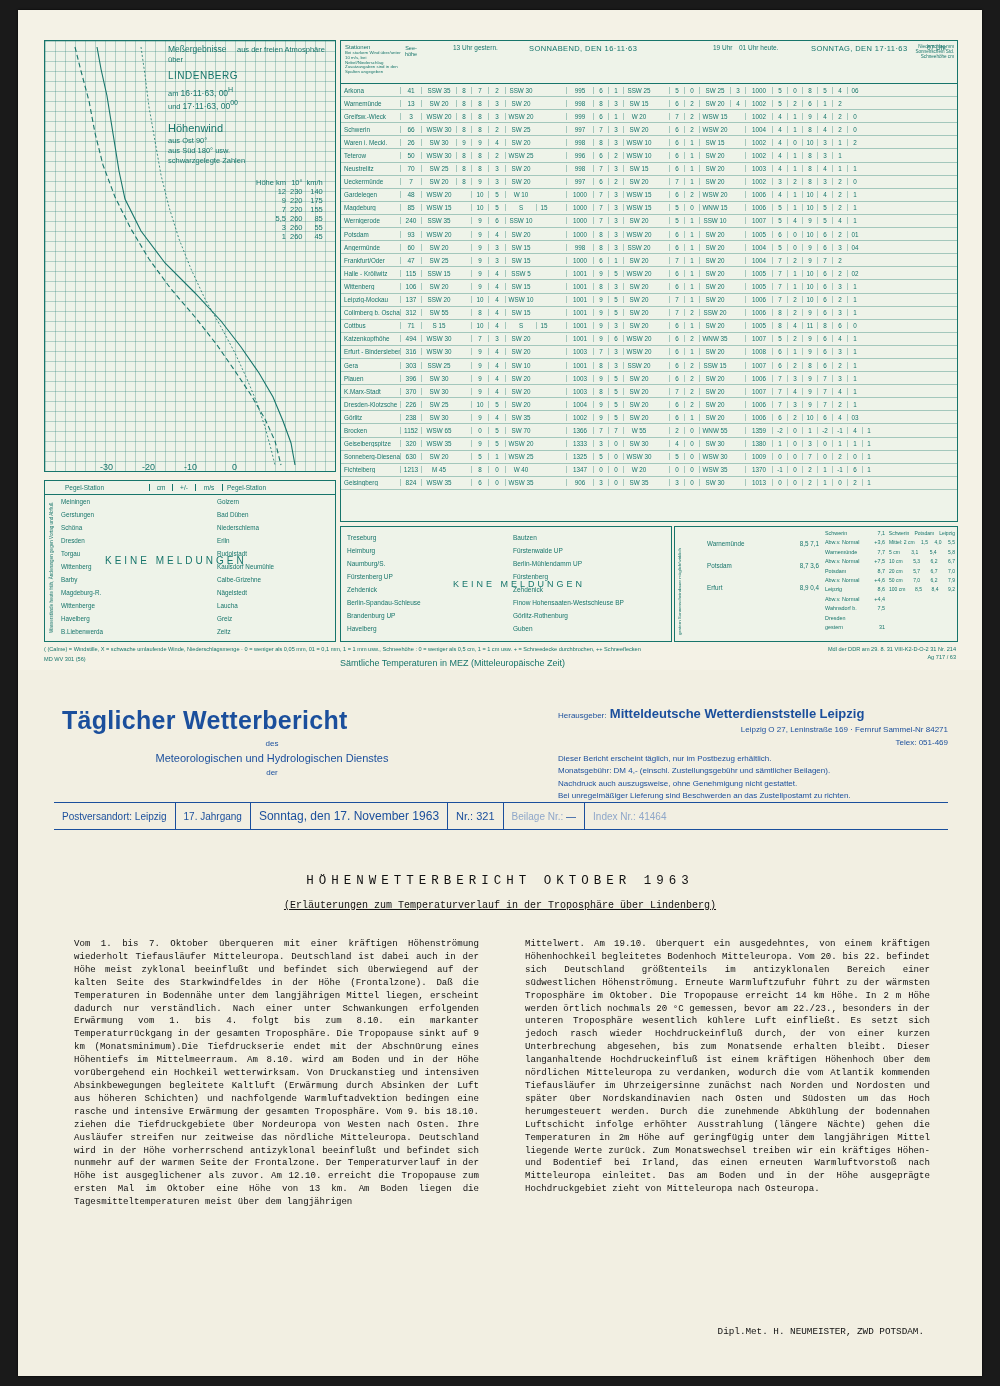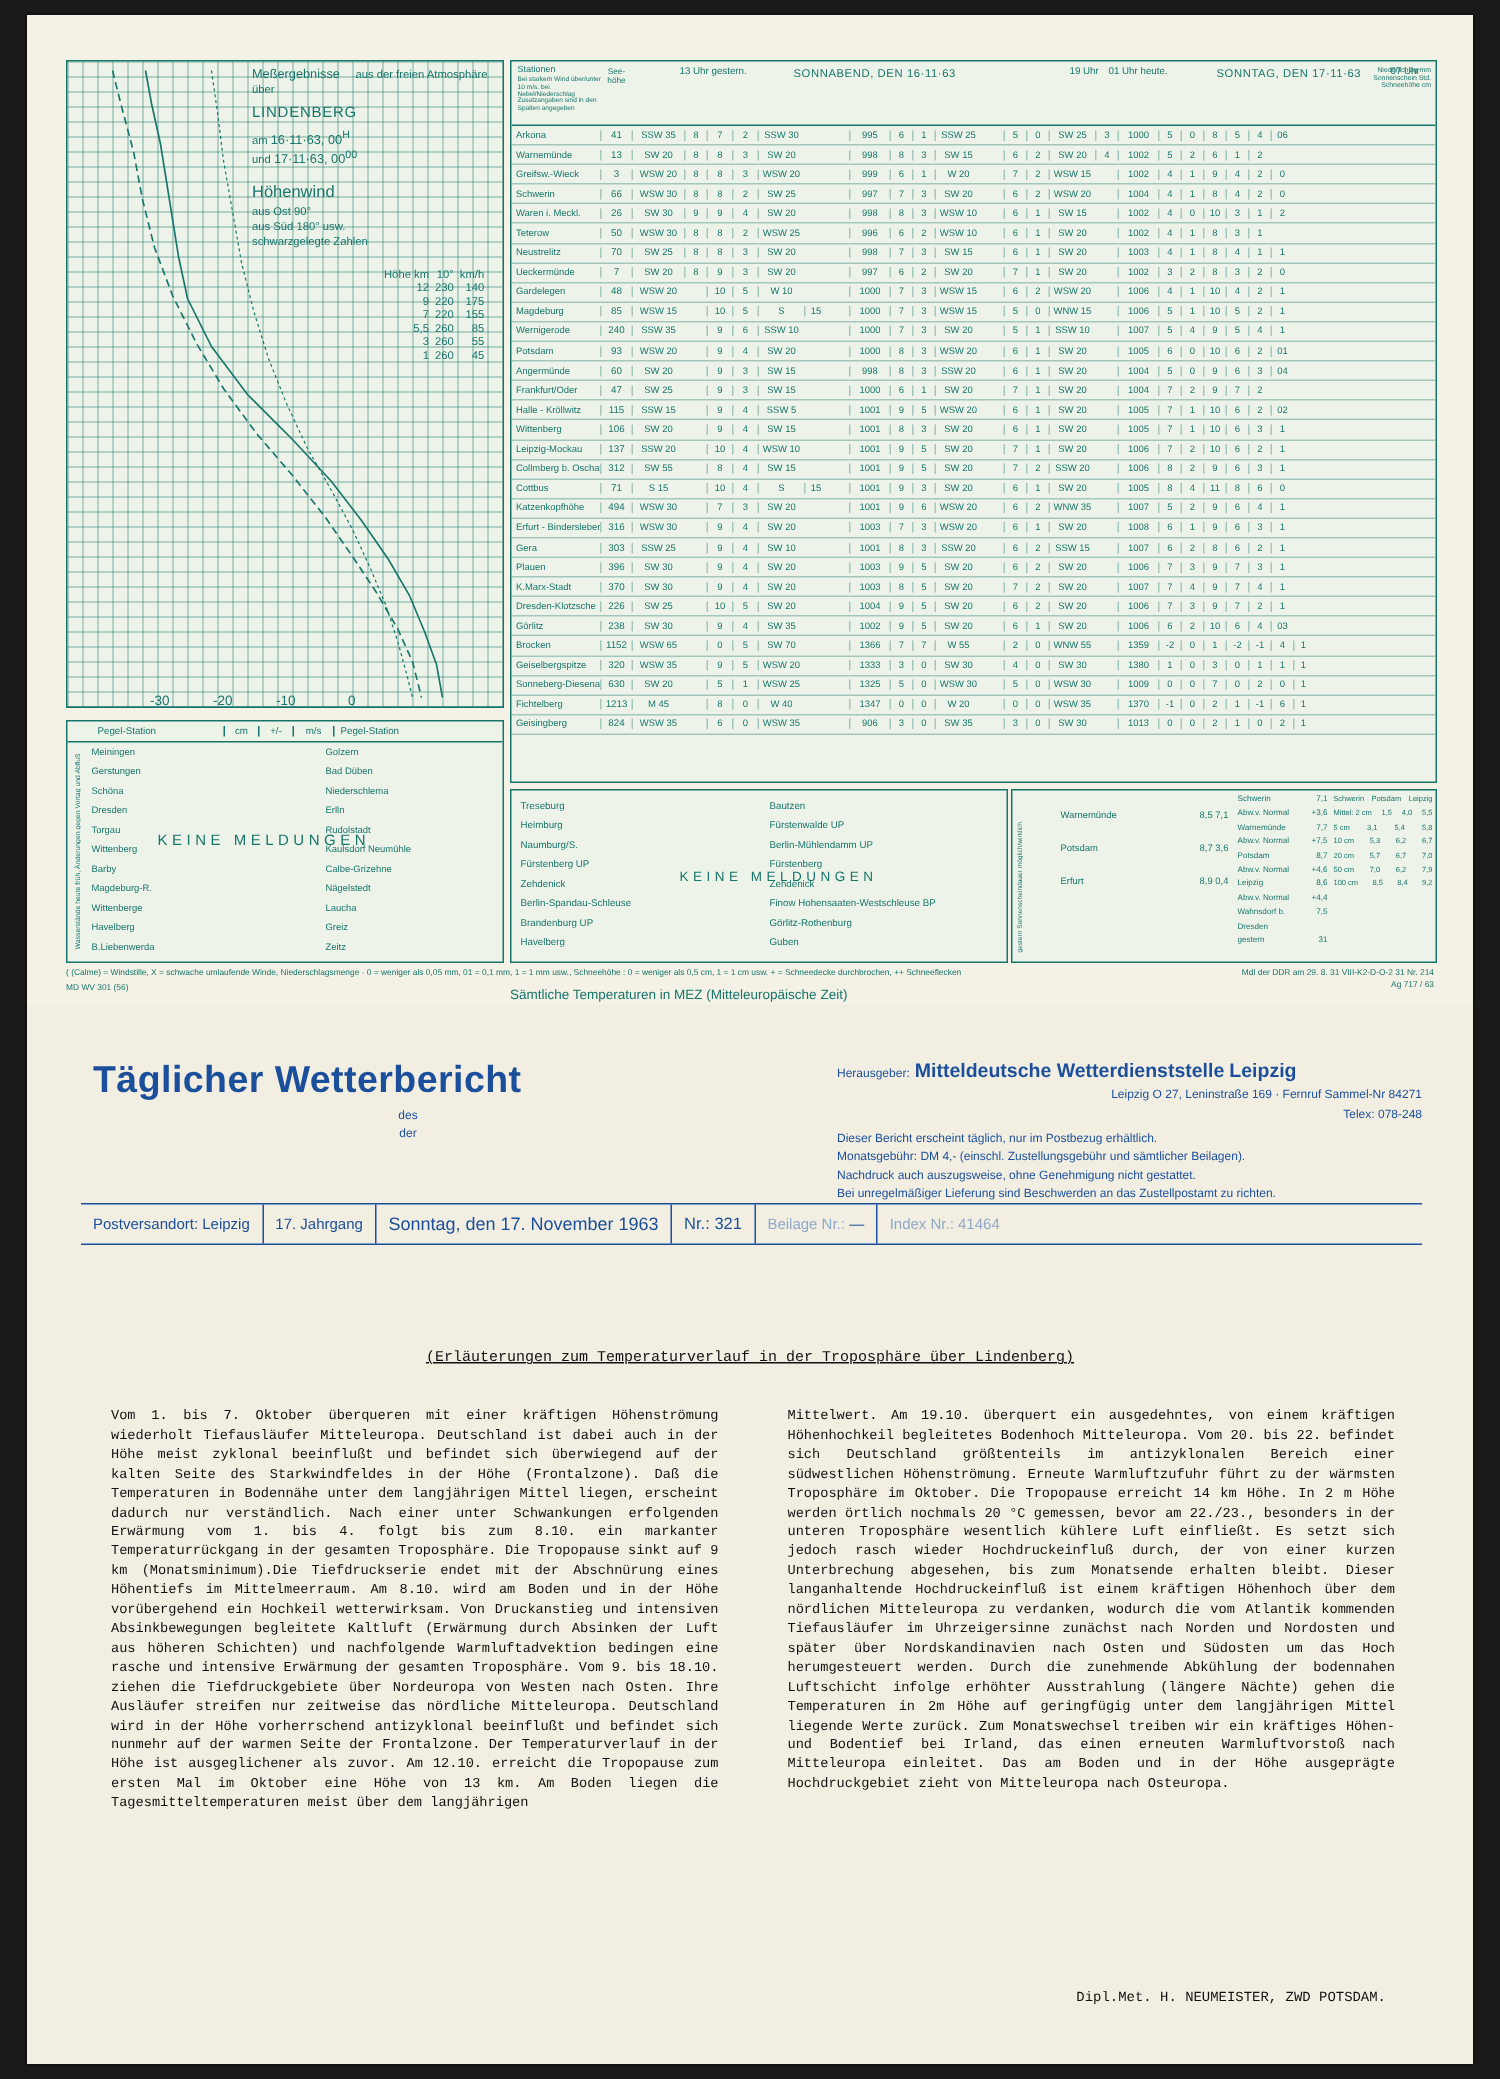--- a/index.html
+++ b/index.html
@@ -1288,28 +1288,29 @@
     <div class="tiny-right">
       <div>Mdl der DDR am 29. 8. 31 VIII-K2-D-O-2 31 Nr. 214</div>
       <div>Ag 717 / 63</div>
     </div>
   </div>
 
   <div class="mast">
     <div class="mast-title">Täglicher Wetterbericht</div>
     <div class="mast-sub">
       <div class="sm">des</div>
+      <div>Meteorologischen und Hydrologischen Dienstes</div>
       <div class="sm">der</div>
     </div>
     <div class="mast-right">
       <div class="hl"><span style="font-size:8px">Herausgeber:</span>
         <b>Mitteldeutsche Wetterdienststelle</b>
         <b>Leipzig</b></div>
       <div style="text-align:right">Leipzig O 27, Leninstraße 169 · Fernruf Sammel-Nr 84271</div>
-      <div style="text-align:right">Telex: 078-248</div>
+      <div style="text-align:right">Telex: 051-469</div>
       <div style="margin-top:4px">Dieser Bericht erscheint täglich, nur im Postbezug erhältlich.</div>
       <div>Monatsgebühr: DM 4,-  (einschl. Zustellungsgebühr und sämtlicher Beilagen).</div>
       <div>Nachdruck auch auszugsweise, ohne Genehmigung nicht gestattet.</div>
       <div>Bei unregelmäßiger Lieferung sind Beschwerden an das Zustellpostamt zu richten.</div>
     </div>
     <div class="mastbar">
       <div>
         <span>Postversandort:</span>&nbsp;
         <span>Leipzig</span>
       </div>
@@ -1324,20 +1325,21 @@
         <span>—</span>
       </div>
       <div class="sep">
         <span class="faint">Index Nr.:</span>&nbsp;
         <span class="faint">41464</span>
       </div>
     </div>
   </div>
 
   <div class="article">
+    <div class="art-title">HÖHENWETTERBERICHT   OKTOBER   1963</div>
     <div class="art-sub">(Erläuterungen zum Temperaturverlauf in der Troposphäre über Lindenberg)</div>
     <div class="cols">
       <div class="col">Vom 1. bis 7. Oktober überqueren mit einer kräftigen Höhenströmung wiederholt Tiefausläufer Mitteleuropa. Deutschland ist dabei auch in der Höhe meist zyklonal beeinflußt und befindet sich überwiegend auf der kalten Seite des Starkwindfeldes in der Höhe (Frontalzone). Daß die Temperaturen in Bodennähe unter dem langjährigen Mittel liegen, erscheint dadurch nur verständlich. Nach einer unter Schwankungen erfolgenden Erwärmung vom 1. bis 4. folgt bis zum 8.10. ein markanter Temperaturrückgang in der gesamten Troposphäre. Die Tropopause sinkt auf 9 km (Monatsminimum).Die Tiefdruckserie endet mit der Abschnürung eines Höhentiefs im Mittelmeerraum. Am 8.10. wird am Boden und in der Höhe vorübergehend ein Hochkeil wetterwirksam. Von Druckanstieg und intensiven Absinkbewegungen begleitete Kaltluft (Erwärmung durch Absinken der Luft aus höheren Schichten) und nachfolgende Warmluftadvektion bedingen eine rasche und intensive Erwärmung der gesamten Troposphäre. Vom 9. bis 18.10. ziehen die Tiefdruckgebiete über Nordeuropa von Westen nach Osten. Ihre Ausläufer streifen nur zeitweise das nördliche Mitteleuropa. Deutschland wird in der Höhe vorherrschend antizyklonal beeinflußt und befindet sich nunmehr auf der warmen Seite der Frontalzone. Der Temperaturverlauf in der Höhe ist ausgeglichener als zuvor. Am 12.10. erreicht die Tropopause zum ersten Mal im Oktober eine Höhe von 13 km. Am Boden liegen die Tagesmitteltemperaturen meist über dem langjährigen</div>
       <div class="col">Mittelwert. Am 19.10. überquert ein ausgedehntes, von einem kräftigen Höhenhochkeil begleitetes Bodenhoch Mitteleuropa. Vom 20. bis 22. befindet sich Deutschland größtenteils im antizyklonalen Bereich einer südwestlichen Höhenströmung. Erneute Warmluftzufuhr führt zu der wärmsten Troposphäre im Oktober. Die Tropopause erreicht 14 km Höhe. In 2 m Höhe werden örtlich nochmals 20 °C gemessen, bevor am 22./23., besonders in der unteren Troposphäre wesentlich kühlere Luft einfließt. Es setzt sich jedoch rasch wieder Hochdruckeinfluß durch, der von einer kurzen Unterbrechung abgesehen, bis zum Monatsende erhalten bleibt. Dieser langanhaltende Hochdruckeinfluß ist einem kräftigen Höhenhoch über dem nördlichen Mitteleuropa zu verdanken, wodurch die vom Atlantik kommenden Tiefausläufer im Uhrzeigersinne zunächst nach Norden und Nordosten und später über Nordskandinavien nach Osten und Südosten um das Hoch herumgesteuert werden. Durch die zunehmende Abkühlung der bodennahen Luftschicht infolge erhöhter Ausstrahlung (längere Nächte) gehen die Temperaturen in 2m Höhe auf geringfügig unter dem langjährigen Mittel liegende Werte zurück. Zum Monatswechsel treiben wir ein kräftiges Höhen- und Bodentief bei Irland, das einen erneuten Warmluftvorstoß nach Mitteleuropa einleitet. Das am Boden und in der Höhe ausgeprägte Hochdruckgebiet zieht von Mitteleuropa nach Osteuropa.</div>
     </div>
     <div class="sig">Dipl.Met. H. NEUMEISTER, ZWD POTSDAM.</div>
   </div>
 
 </div>
 

